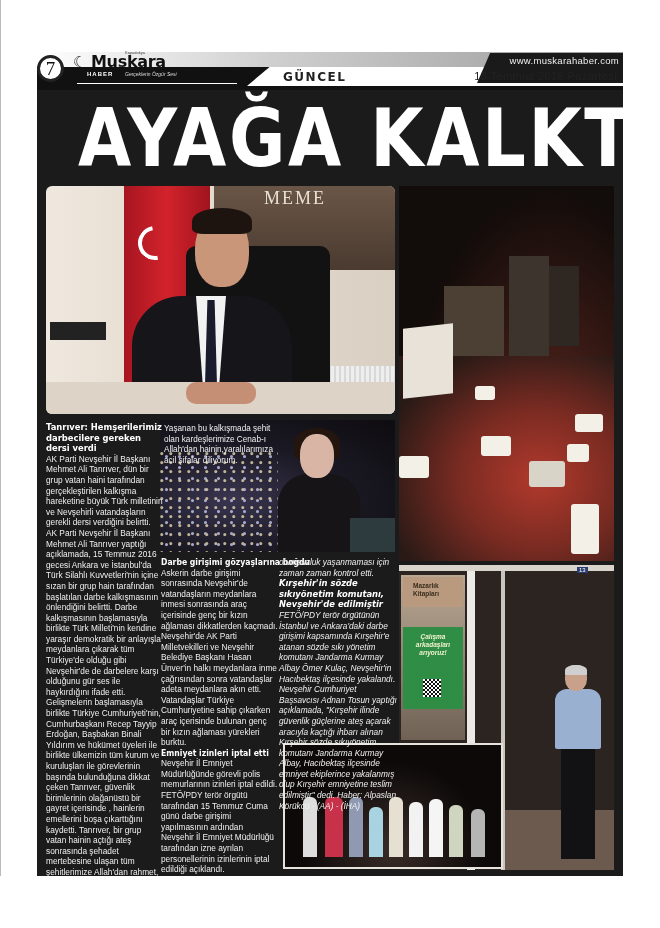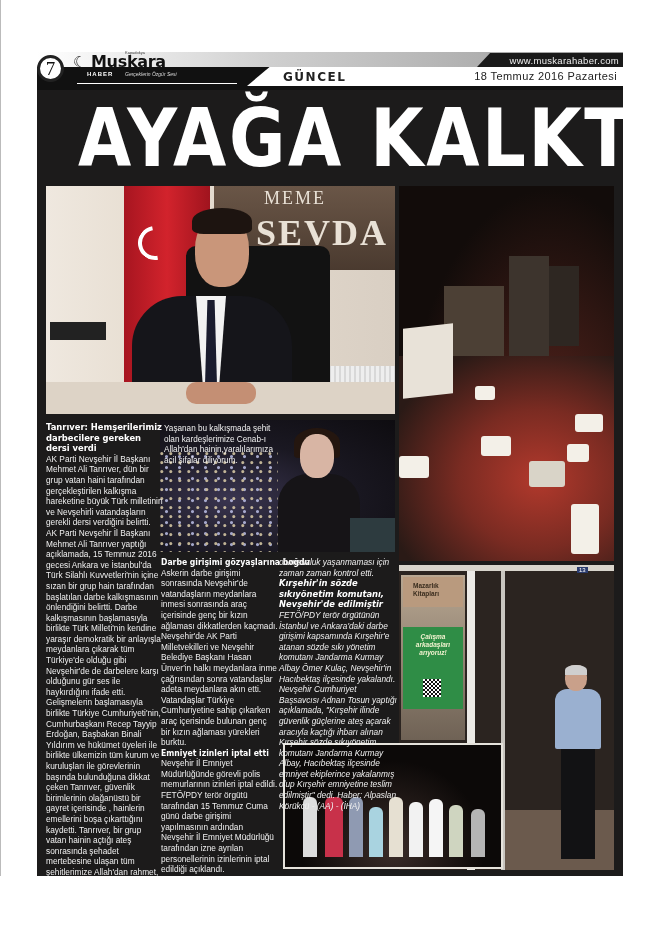--- a/index.html
+++ b/index.html
@@ -3,38 +3,38 @@
 <meta charset="utf-8">
 <style>
   html,body{margin:0;padding:0;background:#fff;}
   body{width:660px;height:928px;position:relative;overflow:hidden;font-family:"Liberation Sans",sans-serif;}
   .page-edge{position:absolute;left:0;top:0;width:1px;height:928px;background:#bbb;}
   
   .hdr{position:absolute;left:37px;top:52px;width:586px;height:38px;}
   .hdr-topbar{position:absolute;left:0;top:0;width:586px;height:15px;background:linear-gradient(90deg,#fff 0%,#cfcfcf 40%,#9a9a9a 100%);}
   .hdr-blackbar{position:absolute;left:0;top:15px;width:586px;height:23px;background:#111;}
   .hdr-white-wedge{position:absolute;left:210px;top:15px;width:376px;height:19px;background:#fff;clip-path:polygon(6% 0,100% 0,100% 100%,0 100%);}
-  .hdr-url-bar{position:absolute;left:440px;top:1px;width:146px;height:14px;background:#1a1a1a;clip-path:polygon(9% 0,100% 0,100% 100%,0 100%);}
+  .hdr-url-bar{position:absolute;left:440px;top:1px;width:146px;height:30px;background:#1a1a1a;clip-path:polygon(9% 0,100% 0,100% 100%,0 100%);}
   .hdr-url{position:absolute;right:4px;top:2px;font-size:9.5px;color:#eee;letter-spacing:.3px;}
   .page-num{position:absolute;left:0;top:3px;width:27px;height:27px;border-radius:50%;background:#fff;border:3px solid #222;box-sizing:border-box;display:flex;align-items:center;justify-content:center;font-family:"Liberation Serif",serif;font-size:19px;color:#111;z-index:2;}
   .logo{position:absolute;left:36px;top:1px;height:30px;z-index:2;}
   .logo-mark{position:absolute;left:0;top:0;font-size:15px;color:#333;}
   .logo-name{position:absolute;left:18px;top:-1px;font-family:"DejaVu Sans",sans-serif;font-weight:bold;font-size:16px;color:#111;letter-spacing:-.3px;}
   .logo-small{position:absolute;left:52px;top:-3px;font-size:4px;color:#444;}
   .logo-sub{position:absolute;left:14px;top:18px;font-size:6px;font-weight:bold;color:#fff;letter-spacing:1px;}
   .logo-slogan{position:absolute;left:52px;top:18px;font-size:5px;font-style:italic;color:#ddd;white-space:nowrap;}
   .section{position:absolute;left:246px;top:18px;font-family:"DejaVu Sans",sans-serif;font-weight:bold;font-size:12px;color:#222;letter-spacing:1.5px;}
   .date{position:absolute;right:6px;top:18px;font-size:11px;color:#222;letter-spacing:.4px;}
   .hdr-rule{position:absolute;left:40px;top:31px;width:160px;height:1px;background:#fff;}
   
   .panel{position:absolute;left:37px;top:90px;width:586px;height:786px;background:#1c1b1b;}
   .headline{position:absolute;left:0;top:2px;width:586px;text-align:center;font-family:"DejaVu Sans",sans-serif;font-weight:bold;font-size:80px;line-height:94px;color:#fff;letter-spacing:3px;transform:scaleX(.86);transform-origin:center;white-space:nowrap;}
   .photo{position:absolute;overflow:hidden;}
   
-  .ph-portrait{left:9px;top:96px;width:349px;height:228px;background:linear-gradient(90deg,#efe8df 0%,#e8dfd3 25%,#d9cfc3 100%);}
+  .ph-portrait{left:9px;top:96px;width:349px;height:228px;background:linear-gradient(90deg,#efe8df 0%,#e8dfd3 25%,#d9cfc3 100%);border-radius:6px;}
   .ph-portrait .flag{position:absolute;left:78px;top:0;width:86px;height:200px;background:linear-gradient(90deg,#a71520,#d2232c 50%,#a0141e);}
   .ph-portrait .flag .moon{position:absolute;left:14px;top:40px;width:26px;height:26px;border-radius:50%;border:4px solid #fff;border-right-color:transparent;border-top-color:transparent;transform:rotate(35deg);}
   .ph-portrait .sign{position:absolute;left:168px;top:0;width:181px;height:84px;background:linear-gradient(180deg,#6a5647,#4a3a2f);}
   .ph-portrait .sign span{position:absolute;color:#e9e1d6;font-family:"Liberation Serif",serif;letter-spacing:2px;}
   .ph-portrait .chair{position:absolute;left:140px;top:60px;width:144px;height:168px;background:#121212;border-radius:10px 10px 0 0;}
   .ph-portrait .body{position:absolute;left:86px;top:110px;width:160px;height:118px;background:#15151a;border-radius:50px 50px 0 0;}
   .ph-portrait .shirt{position:absolute;left:150px;top:110px;width:30px;height:118px;background:#f2f2f2;clip-path:polygon(0 0,100% 0,70% 100%,30% 100%);}
   .ph-portrait .tie{position:absolute;left:159px;top:114px;width:12px;height:100px;background:#1a1c2e;clip-path:polygon(20% 0,80% 0,100% 85%,50% 100%,0 85%);}
   .ph-portrait .head{position:absolute;left:149px;top:27px;width:54px;height:74px;border-radius:48% 48% 44% 44%;background:#c9967a;}
   .ph-portrait .hair{position:absolute;left:146px;top:22px;width:60px;height:26px;border-radius:50% 50% 20% 20%;background:#1d1410;}
@@ -110,21 +110,20 @@
   <div class="section">GÜNCEL</div>
   <div class="date">18 Temmuz 2016 Pazartesi</div>
 </div>
 
 <div class="panel">
   <div class="headline">AYAĞA KALKTI</div>
 
   <div class="photo ph-portrait">
     <div class="sign">
       <span style="left:50px;top:2px;font-size:18px;">MEME</span>
-      <span style="left:42px;top:26px;font-size:36px;font-weight:bold;">SEVDA</span>
     </div>
     <div class="flag">
         <div class="moon"></div>
       </div>
     <div class="device"></div>
     <div class="radiator"></div>
     <div class="chair"></div>
     <div class="body"></div>
     <div class="shirt"></div>
     <div class="tie"></div>

